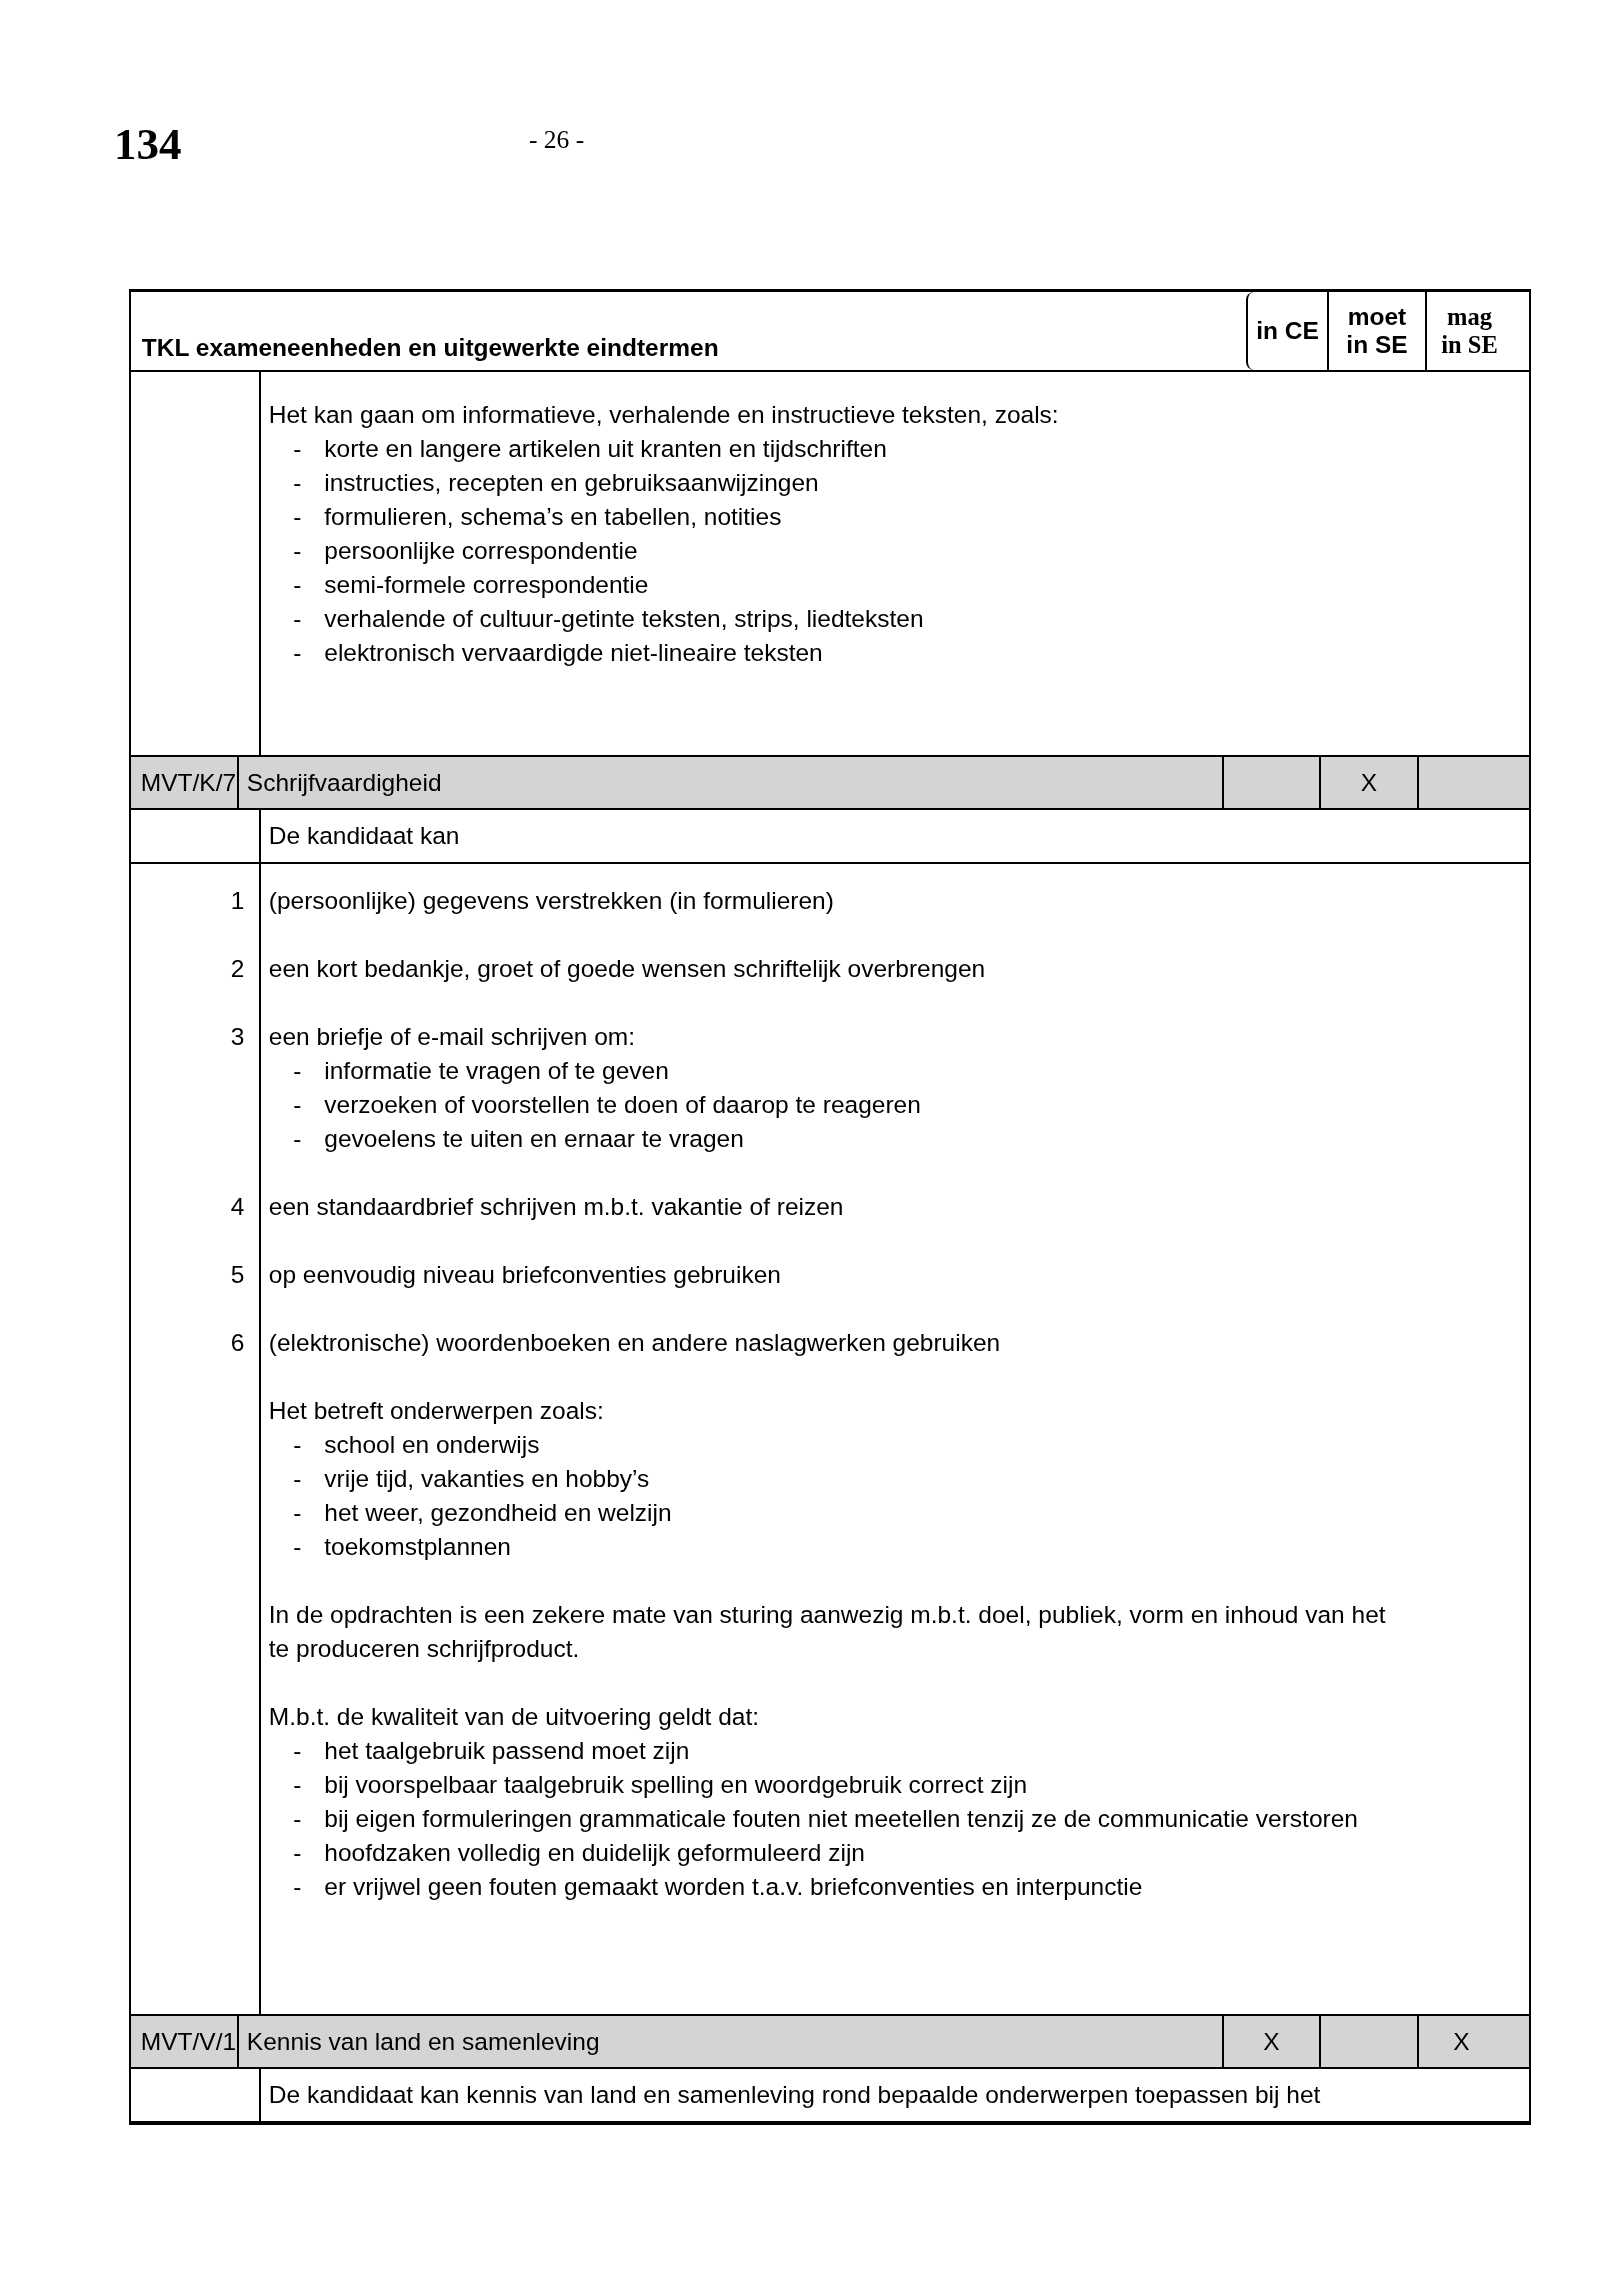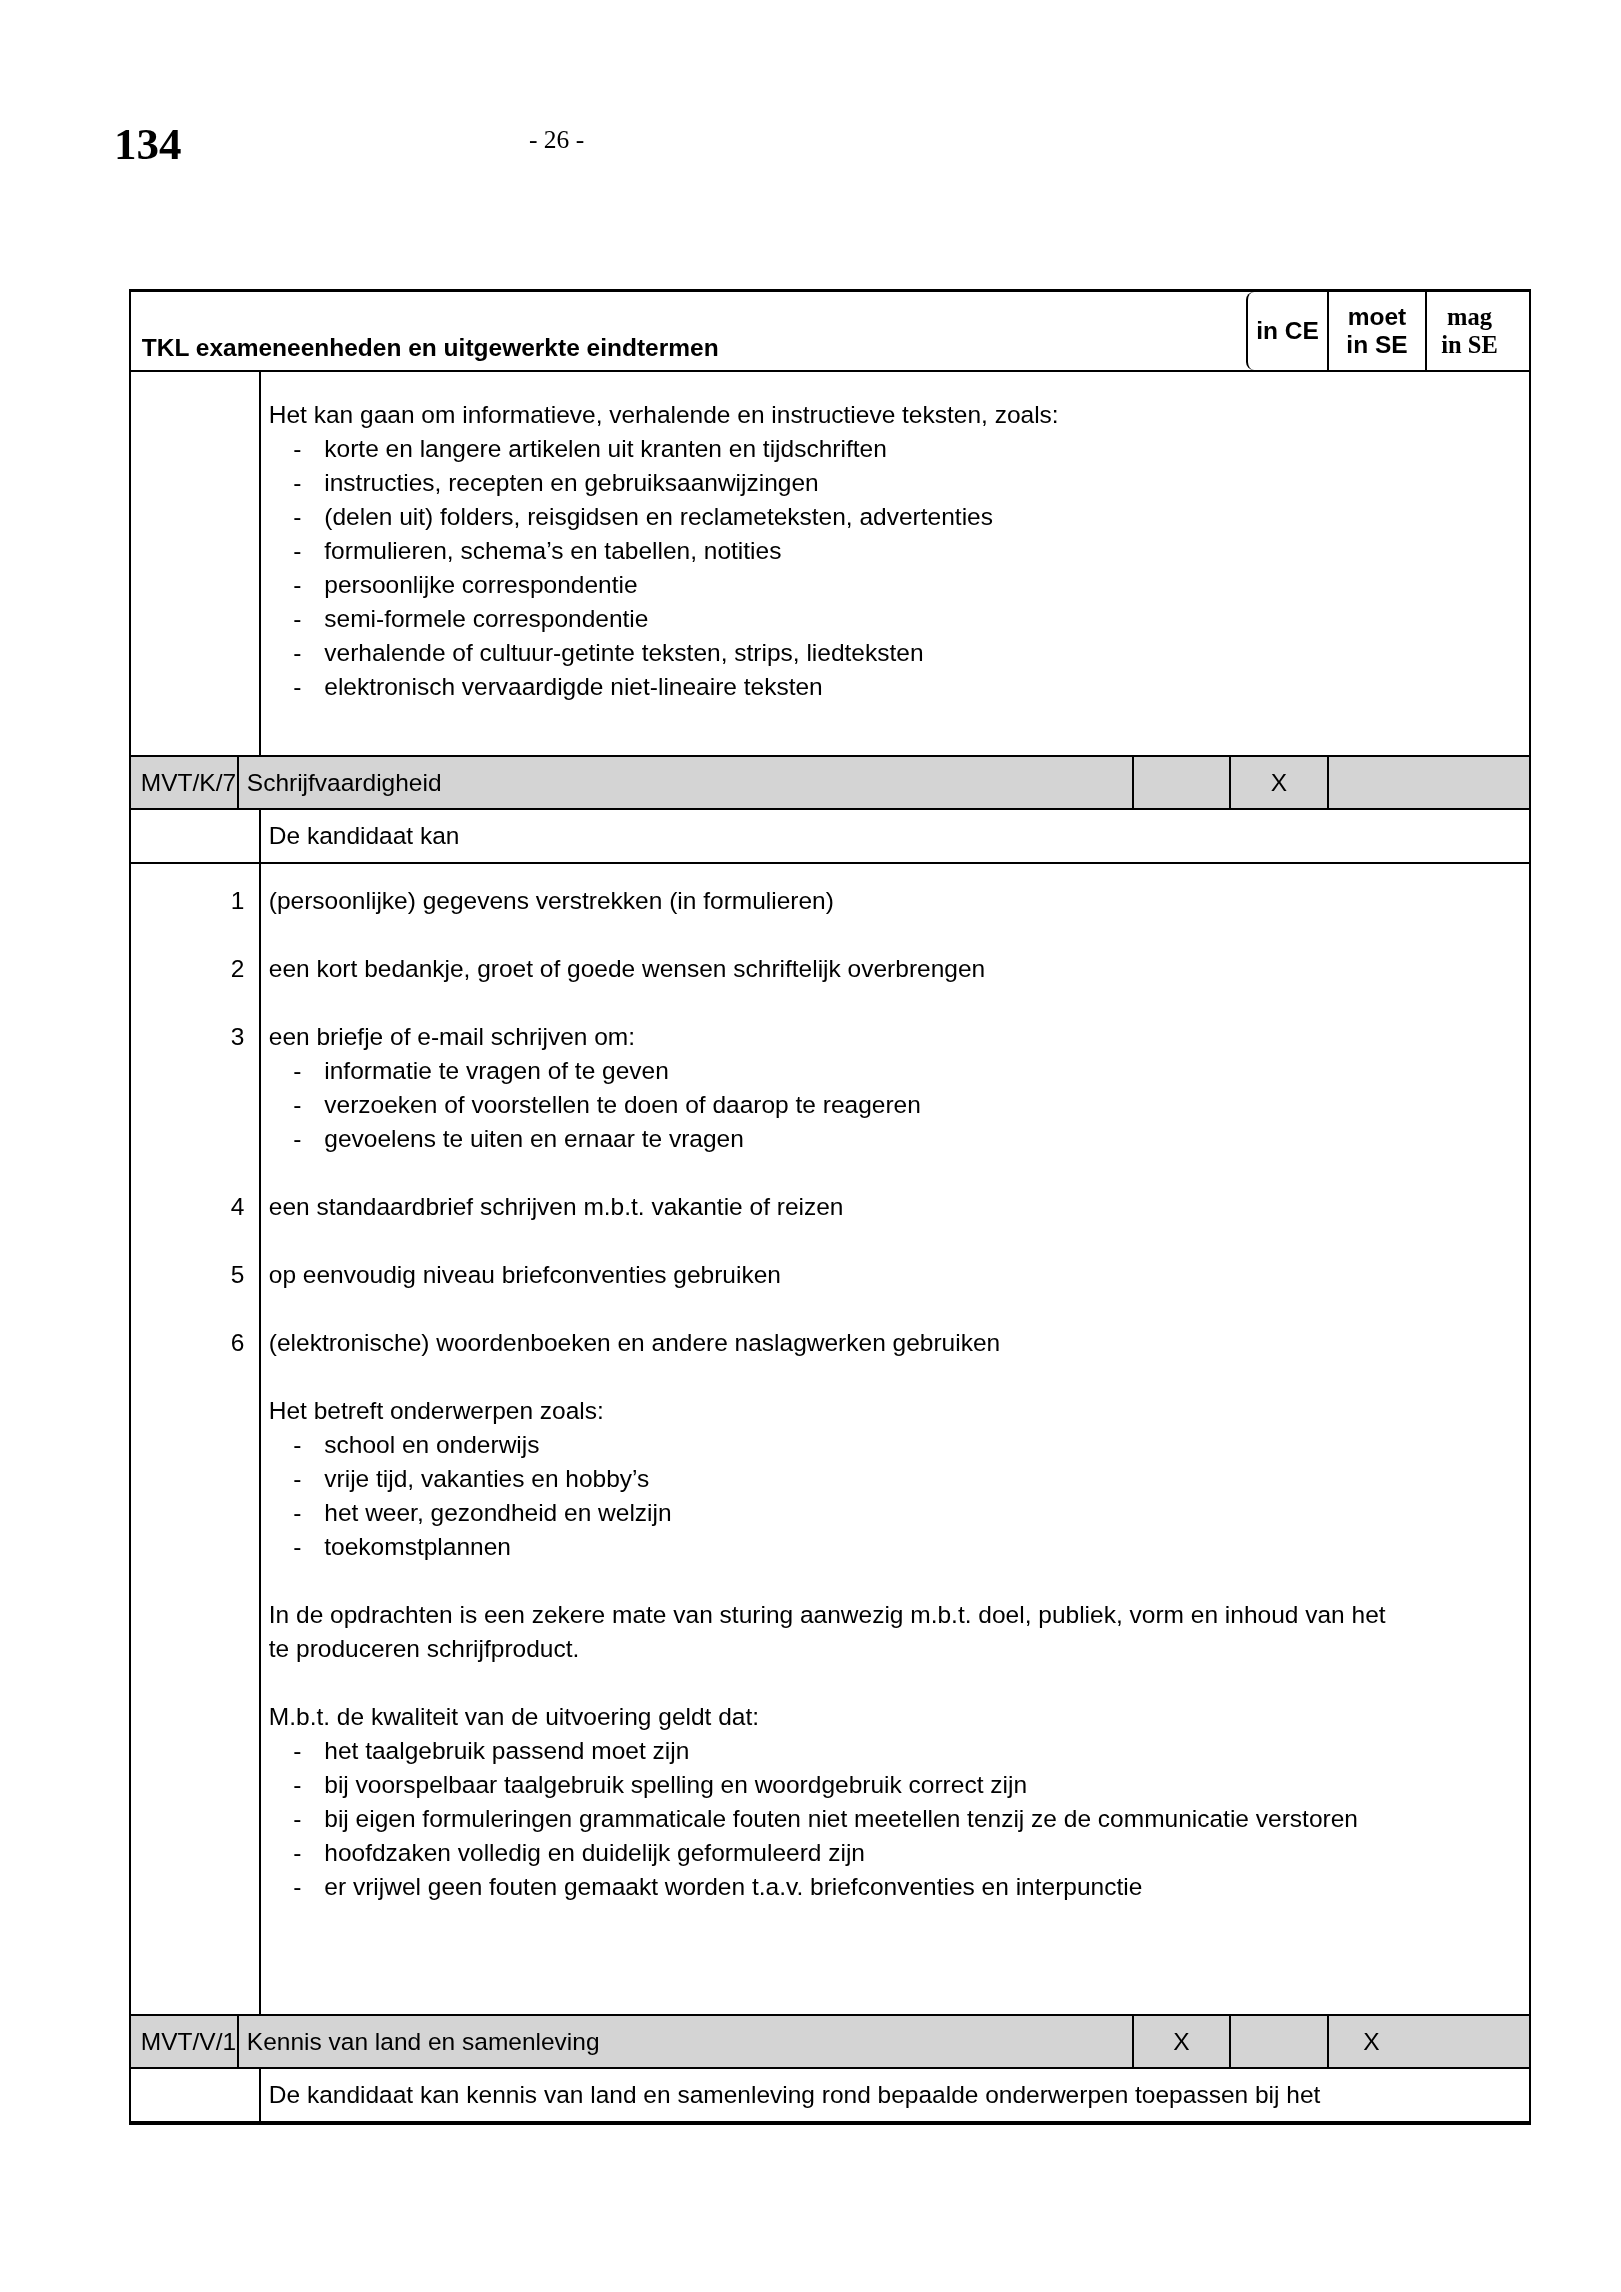--- a/index.html
+++ b/index.html
@@ -47,21 +47,21 @@
   .intro-row { height:383px; }
   .lead-row  { height:52px; }
   .lead-row .ln { height:100%; }
   .lead-row .bd { display:flex; align-items:center; }
   .main-row  { height:1150px; border-top:2px solid #000; }
 
   
   .gray-row { display:flex; height:51px; border-top:2.9px solid #000; border-bottom:2.9px solid #000;
               background:#d4d4d4; }
   .g-code  { width:106px; display:flex; align-items:center; padding-left:9.8px; }
-  .g-label { width:895px; border-left:2px solid #000; display:flex; align-items:center; padding-left:7.8px; }
+  .g-label { width:985px; border-left:2px solid #000; display:flex; align-items:center; padding-left:7.8px; }
   .g-mark  { border-left:2px solid #000; display:flex; align-items:center; justify-content:center; }
   .g-ce  { width:97px; }
   .g-moet{ width:98px; }
   .g-mag { width:87px; }
 </style>
 </head>
 <body>
 
 <div class="page">
 
@@ -98,24 +98,20 @@
           <div class="ln">
             <div class="gut"></div>
             <div class="bd"><span class="dash">-</span><span>korte en langere artikelen uit kranten en tijdschriften</span></div>
           </div>
           <div class="ln">
             <div class="gut"></div>
             <div class="bd"><span class="dash">-</span><span>instructies, recepten en gebruiksaanwijzingen</span></div>
           </div>
           <div class="ln">
             <div class="gut"></div>
-            <div class="bd"><span class="dash">-</span><span>(delen uit) folders, reisgidsen en reclameteksten, advertenties</span></div>
-          </div>
-          <div class="ln">
-            <div class="gut"></div>
             <div class="bd"><span class="dash">-</span><span>formulieren, schema’s en tabellen, notities</span></div>
           </div>
           <div class="ln">
             <div class="gut"></div>
             <div class="bd"><span class="dash">-</span><span>persoonlijke correspondentie</span></div>
           </div>
           <div class="ln">
             <div class="gut"></div>
             <div class="bd"><span class="dash">-</span><span>semi-formele correspondentie</span></div>
           </div>

